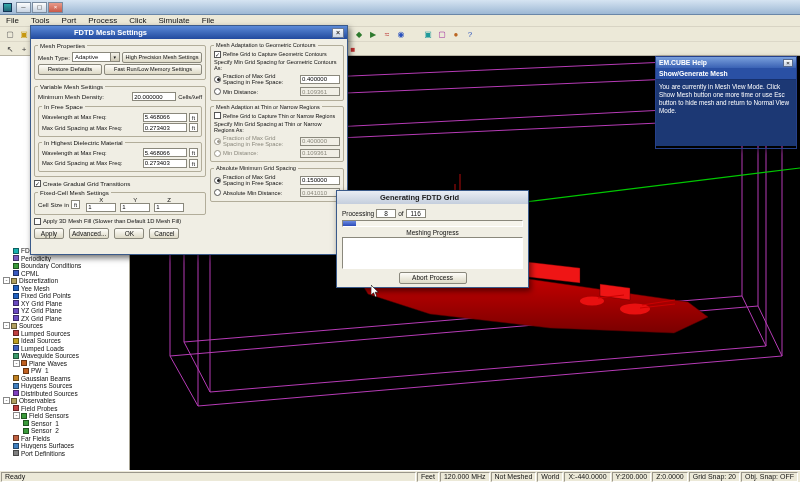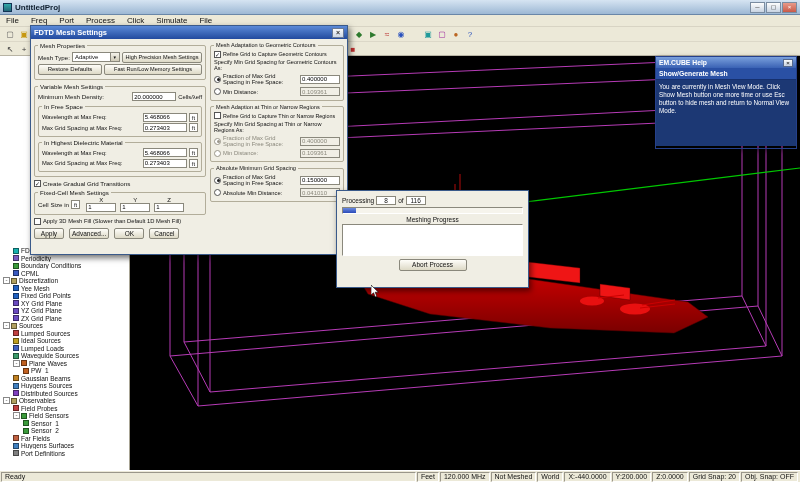--- a/index.html
+++ b/index.html
@@ -55,21 +55,21 @@
   .status-cell { border:1px solid; border-color:#9a968a #fff #fff #9a968a; height:10px;
     line-height:8px; padding:0 3px; margin-right:1px; white-space:nowrap; }
   .status-cell.ready { flex:1; }
 
   
   .dialog { position:absolute; background:#f0eee4; border:1px solid #3a5a8a;
     box-shadow:2px 3px 6px rgba(0,0,0,.55); }
   .dlg-title { height:13px; background:linear-gradient(#5b8ad8,#224a9e); color:#fff;
     display:flex; align-items:center; padding:0 3px; font-size:7.5px; font-weight:bold; }
   .dlg-title.gray { background:linear-gradient(#e9edf4,#c4cedd); color:#222; }
-  .dlg-title-text { flex:1; overflow:hidden; white-space:nowrap; }
+  .dlg-title-text { flex:1; overflow:hidden; white-space:nowrap;margin-left:40px; }
   .dlg-close { width:12px; height:10px; border:1px solid #6a7a96; background:linear-gradient(#fbfbfb,#ccd6e4);
     color:#333; font-size:7px; line-height:8px; text-align:center; }
 
   .mesh-dlg { left:30px; top:25px; width:318px; height:230px; font-size:6.2px; }
   .mesh-cols { display:flex; padding:3px; gap:4px; height:217px; overflow:hidden; }
   .mcol-left { width:172px; flex:none; }
   .mcol-right { width:134px; flex:none; }
   fieldset { border:1px solid #b2ad9a; border-radius:2px; padding:1px 3px 2px; margin-bottom:3px; }
   legend { font-size:6.2px; padding:0 2px; }
   .frow { display:flex; align-items:center; margin:1.5px 0; gap:2px; }
@@ -131,29 +131,28 @@
     border-bottom:1px solid #16306e; }
   .help-body { background:#1c3874; color:#fff; padding:3px; height:calc(100% - 25px); line-height:8px; font-size:6.3px; }
 
   .cursor { position:absolute; left:371px; top:285px; z-index:60; }
 </style>
 </head>
 <body>
 
 <div class="titlebar">
   <span class="app-icon"></span>
-  <span class="title-text">UntitledProj</span>
   <span class="win-btn">─</span>
   <span class="win-btn">▢</span>
   <span class="win-btn close">×</span>
 </div>
 
 <div class="menubar">
     <div class="menu-item">File</div>
-    <div class="menu-item">Freq</div>
+    <div class="menu-item">Tools</div>
     <div class="menu-item">Port</div>
     <div class="menu-item">Process</div>
     <div class="menu-item">Click</div>
     <div class="menu-item">Simulate</div>
     <div class="menu-item">File</div>
   </div>
 <div class="toolbar toolbar1">
     <div class="tb-group">
       <div class="tbtn" style="color: rgb(90, 90, 90);">▢</div>
       <div class="tbtn" style="color: rgb(199, 152, 16);">▣</div>
@@ -537,20 +536,23 @@
           <span class="radio"></span>
           <span class="lbl grow tiny">Absolute Min Distance:</span>
           <input class="tinput w40 dis" value="0.041010" style="">
         </div>
       </fieldset>
     </div>
   </div>
 </div>
 
 <div class="dialog prog-dlg">
+  <div class="dlg-title gray">
+    <span class="dlg-title-text">Generating FDTD Grid</span>
+  </div>
   <div class="prog-body">
     <div class="frow">
       <span class="lbl">Processing</span>
       <span class="valbox">8</span>
       <span class="lbl">of</span>
       <span class="valbox">116</span>
     </div>
     <div class="progress-track">
       <div class="progress-fill" style="width: 7%;"></div>
     </div>

